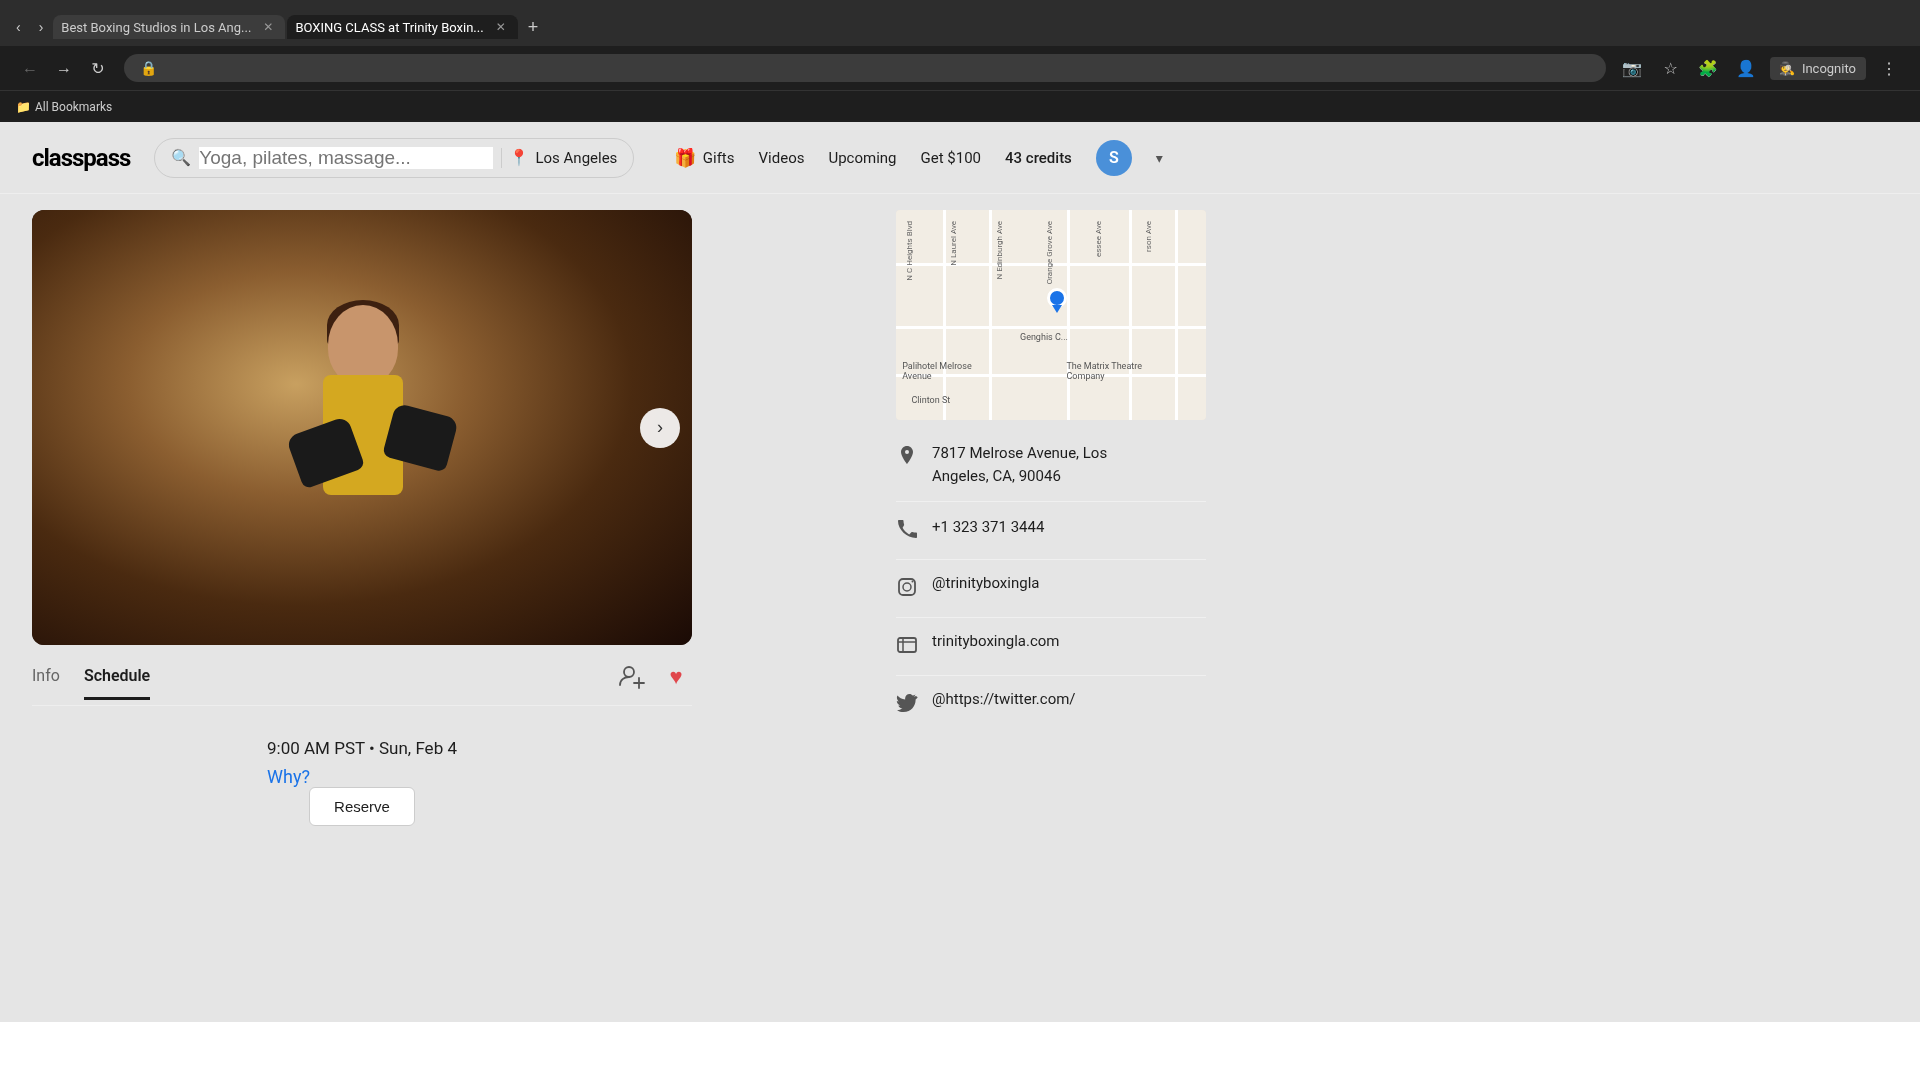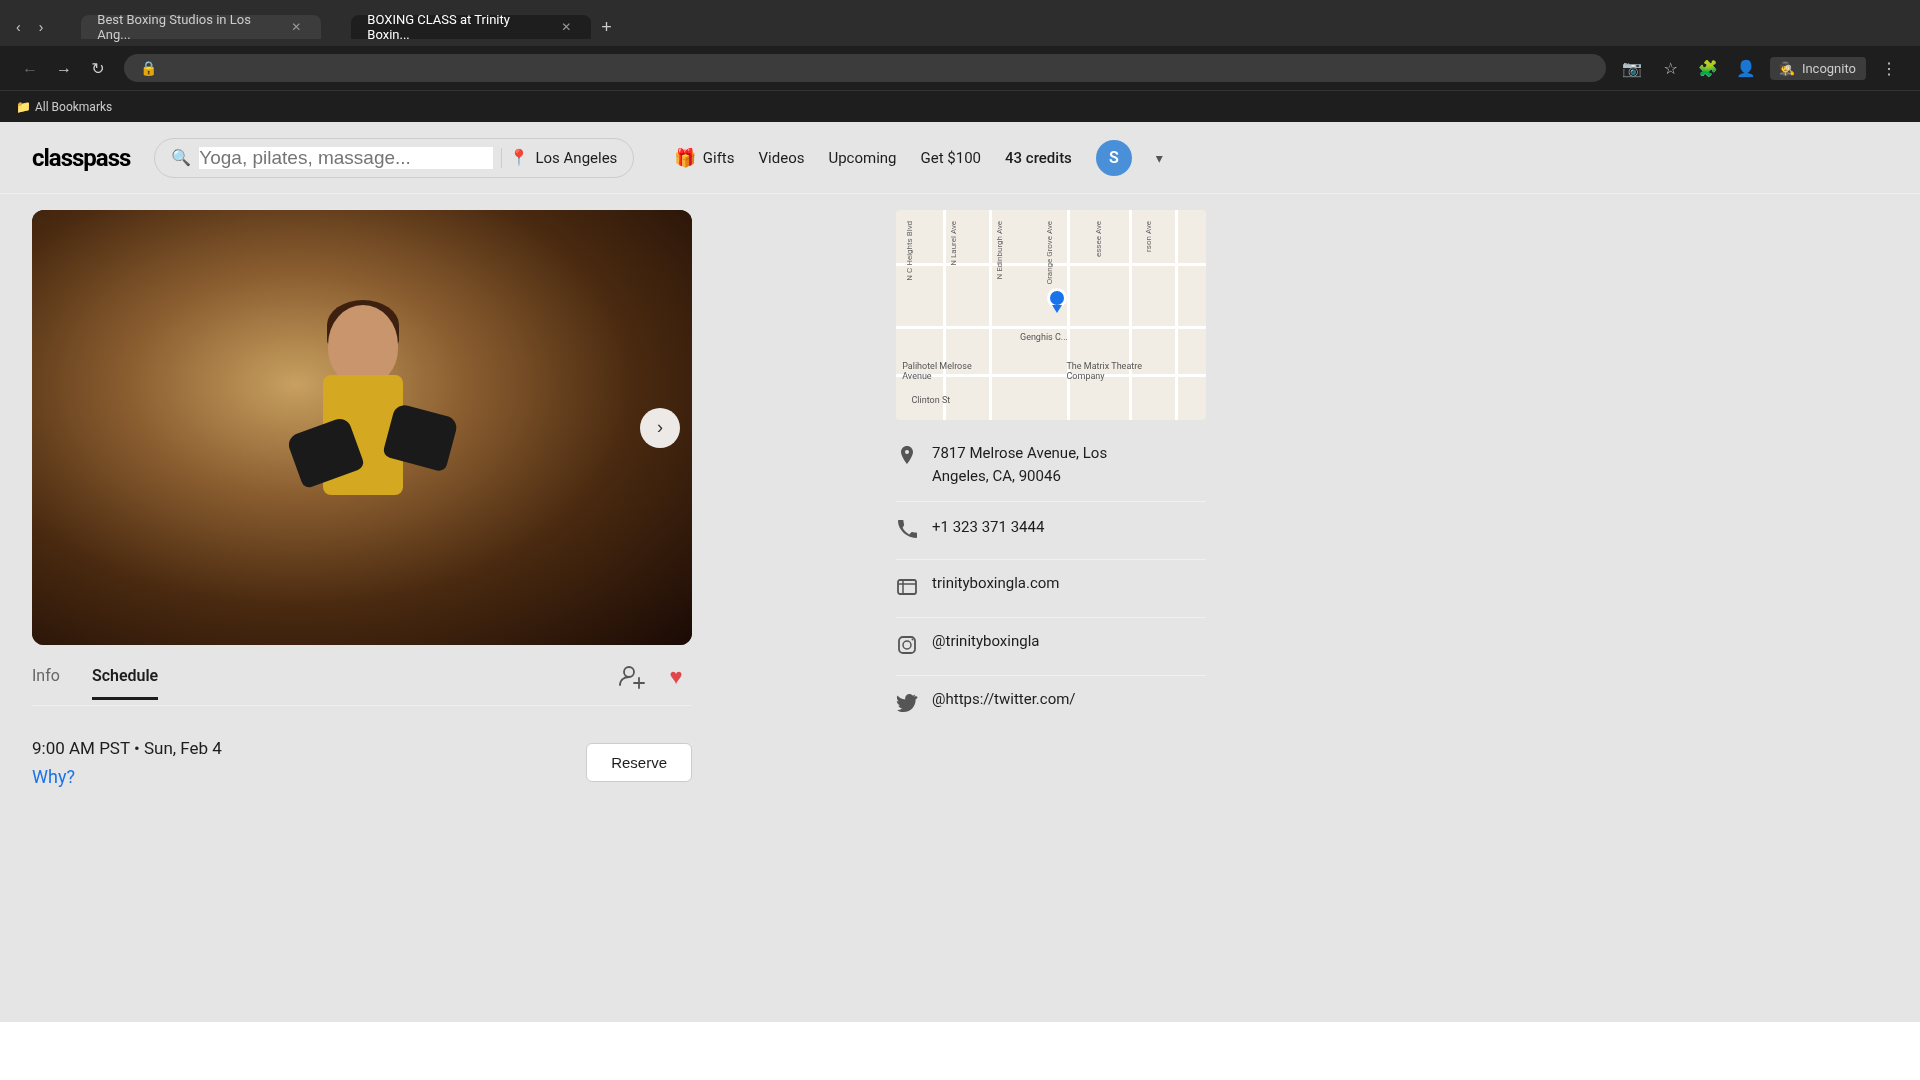--- a/index.html
+++ b/index.html
@@ -22,29 +22,28 @@
       background: none;
       border: none;
       cursor: pointer;
       padding: 4px 8px;
       font-size: 14px;
       border-radius: 4px;
     }
     .tab {
       display: flex;
       align-items: center;
-      padding: 8px 16px;
+      padding: 8px 8px;
       border-radius: 8px 8px 0 0;
       font-size: 13px;
       cursor: pointer;
       max-width: 240px;
       min-width: 120px;
       gap: 8px;
       height: 24px;
-      margin-left: 28px;
     }
     .tab.inactive {
       background: #3c3c3c;
       color: #ccc;
     }
     .tab.active {
       background: #1e1e1e;
       color: #fff;
     }
     .tab-close {
@@ -348,21 +347,21 @@
       font-size: 18px;
       color: #333;
       border: none;
     }
 
     
     .content-tabs {
       display: flex;
       align-items: center;
       padding: 16px 0 0;
-      gap: 32px;
+      gap: 24px;
       width: 660px;
       border-bottom: 1px solid #eee;
     }
     .content-tab {
       font-size: 16px;
       color: #666;
       cursor: pointer;
       padding-bottom: 12px;
       border-bottom: 3px solid transparent;
     }
@@ -400,20 +399,21 @@
     
     .schedule-section {
       padding: 24px 0;
       width: 660px;
     }
     .schedule-item {
       display: flex;
       align-items: center;
       justify-content: space-between;
       padding: 8px 0;
+      flex-direction: column;
     }
     .schedule-time {
       font-size: 17px;
       color: #1d1d1d;
       font-weight: 400;
     }
     .schedule-why {
       font-size: 18px;
       color: #1a73e8;
       cursor: pointer;
@@ -726,37 +726,37 @@
             <svg width="22" height="22" viewBox="0 0 22 22" fill="none">
               <path d="M6.6 9.8c1.4 2.8 3.8 5.1 6.6 6.6l2.2-2.2c.3-.3.7-.4 1-.2 1.1.4 2.3.6 3.6.6.6 0 1 .4 1 1V19c0 .6-.4 1-1 1C10.6 20 2 11.4 2 3c0-.6.4-1 1-1h3.5c.6 0 1 .4 1 1 0 1.3.2 2.5.6 3.6.1.3 0 .7-.2 1L6.6 9.8z" fill="#555"></path>
             </svg>
           </div>
           <div class="info-text">+1 323 371 3444</div>
         </div>
 
         <div class="info-row">
           <div class="info-icon">
             <svg width="22" height="22" viewBox="0 0 22 22" fill="none">
+              <rect x="3" y="3" width="16" height="16" rx="4" stroke="#555" stroke-width="1.8" fill="none"></rect>
+              <circle cx="11" cy="11" r="4" stroke="#555" stroke-width="1.5" fill="none"></circle>
+              <circle cx="16.5" cy="5.5" r="1" fill="#555"></circle>
+            </svg>
+          </div>
+          <a class="info-link">@trinityboxingla</a>
+        </div>
+
+        <div class="info-row">
+          <div class="info-icon">
+            <svg width="22" height="22" viewBox="0 0 22 22" fill="none">
               <rect x="2" y="4" width="18" height="14" rx="2" stroke="#555" stroke-width="1.8" fill="none"></rect>
               <line x1="2" y1="8" x2="20" y2="8" stroke="#555" stroke-width="1.5"></line>
               <line x1="7" y1="4" x2="7" y2="18" stroke="#555" stroke-width="1.5"></line>
             </svg>
           </div>
           <a class="info-link">trinityboxingla.com</a>
-        </div>
-
-        <div class="info-row">
-          <div class="info-icon">
-            <svg width="22" height="22" viewBox="0 0 22 22" fill="none">
-              <rect x="3" y="3" width="16" height="16" rx="4" stroke="#555" stroke-width="1.8" fill="none"></rect>
-              <circle cx="11" cy="11" r="4" stroke="#555" stroke-width="1.5" fill="none"></circle>
-              <circle cx="16.5" cy="5.5" r="1" fill="#555"></circle>
-            </svg>
-          </div>
-          <a class="info-link">@trinityboxingla</a>
         </div>
 
         <div class="info-row">
           <div class="info-icon">
             <svg width="22" height="22" viewBox="0 0 22 22" fill="none">
               <path d="M20 4c-.8.4-1.6.6-2.5.8.9-.5 1.6-1.4 1.9-2.4-.8.5-1.8.9-2.7 1.1C15.9 2.6 14.8 2 13.5 2c-2.4 0-4.4 2-4.4 4.4 0 .3 0 .7.1 1C5.8 7.2 3.3 5.8 1.5 3.6c-.4.6-.6 1.4-.6 2.2 0 1.5.8 2.9 1.9 3.7-.7 0-1.4-.2-2-.5v.1c0 2.1 1.5 3.9 3.5 4.3-.4.1-.7.1-1.1.1-.3 0-.5 0-.8-.1.5 1.7 2.1 2.9 4 2.9-1.5 1.2-3.3 1.9-5.3 1.9H1c1.9 1.2 4.1 1.9 6.5 1.9 7.8 0 12.1-6.5 12.1-12.1v-.6c.8-.6 1.5-1.3 2.1-2.2" fill="#555"></path>
             </svg>
           </div>
           <a class="info-link">@https://twitter.com/</a>
         </div>

